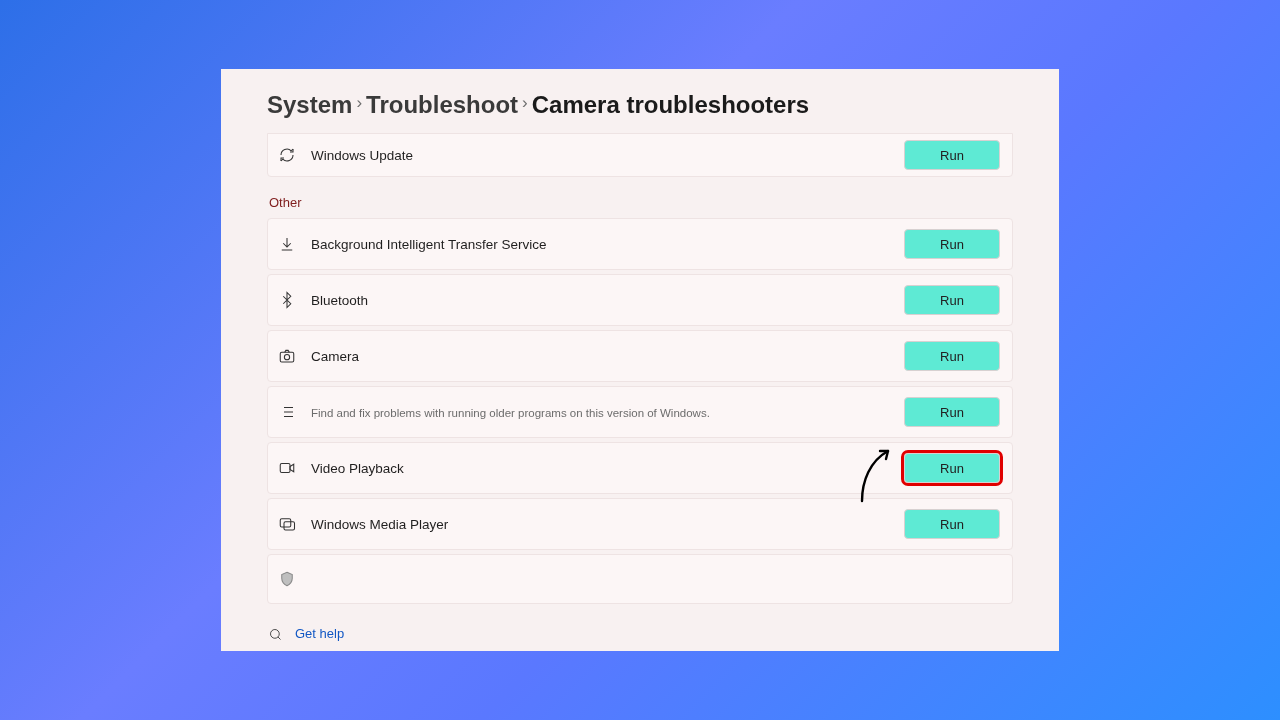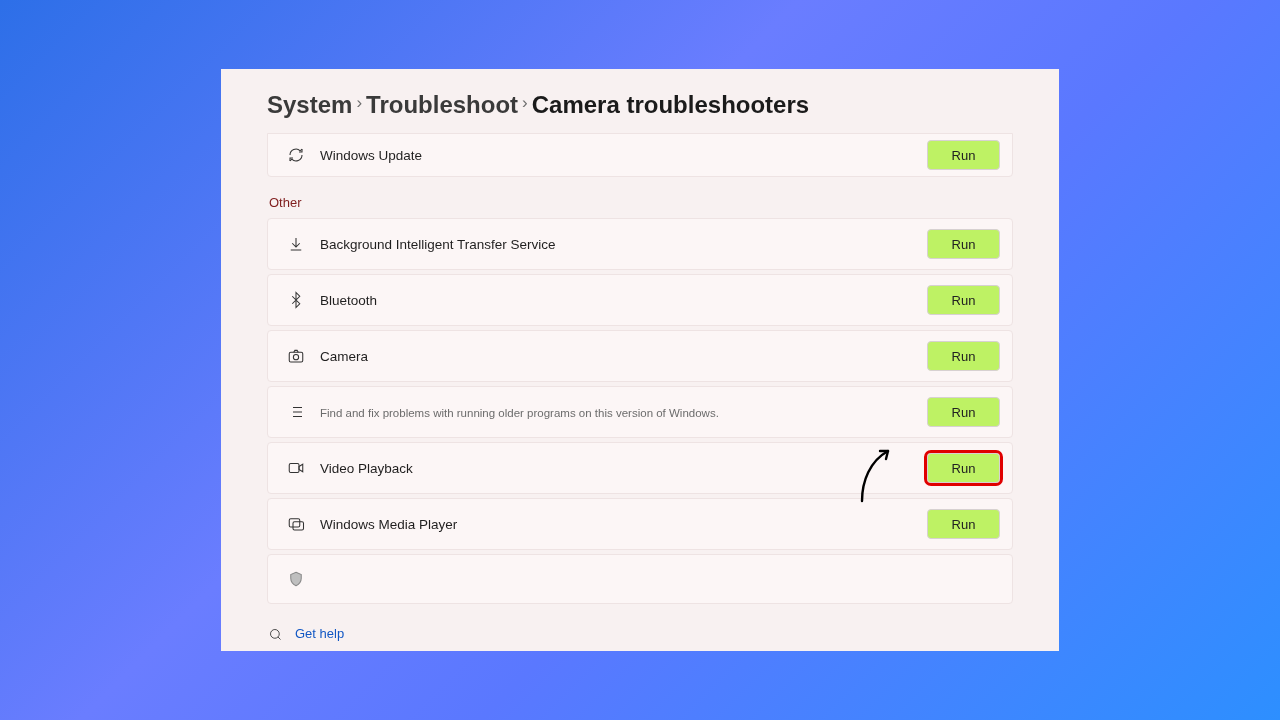--- a/index.html
+++ b/index.html
@@ -27,38 +27,38 @@
 
   .section-label {
     font-size: 13px; color: #7f1d1d; margin: 18px 0 8px 2px; font-weight:400;
   }
 
   .card {
     background: #fcf6f6;
     border: 1px solid #eee3e3;
     border-radius: 4px;
     display: flex; align-items: center;
-    padding: 10px 12px 10px 14px;
+    padding: 10px 12px 10px 5px;
     margin-bottom: 4px;
     min-height: 50px;
     position: relative;
   }
   .card.first-trunc { border-top-left-radius:0; border-top-right-radius:0; margin-top:0; min-height:40px; padding-top:6px; padding-bottom:6px;}
   .icon-slot {
     width: 28px; display:flex; align-items:center; justify-content:center;
     color:#333;
   }
   .icon-slot svg { width:18px; height:18px; stroke:#333; stroke-width:1.4; fill:none; }
   .label-col { margin-left: 10px; flex:1; }
   .label-title { font-size: 13.5px; color: #201f1f; }
   .label-sub { font-size: 11.5px; color: #6c6c6c; margin-top:1px; }
 
   .run-btn {
-    width: 73px; height: 30px;
-    background: #bef264;
+    width: 96px; height: 30px;
+    background: #5eead4;
     border: 1px solid #d7d1d1;
     border-radius: 4px;
     font-size: 13px; color:#222; cursor:pointer;
     display:flex; align-items:center; justify-content:center;
   }
   .run-btn.highlight {
     outline: 3px solid #e00000;
     outline-offset: 0px;
     border-color:#d7d1d1;
   }

